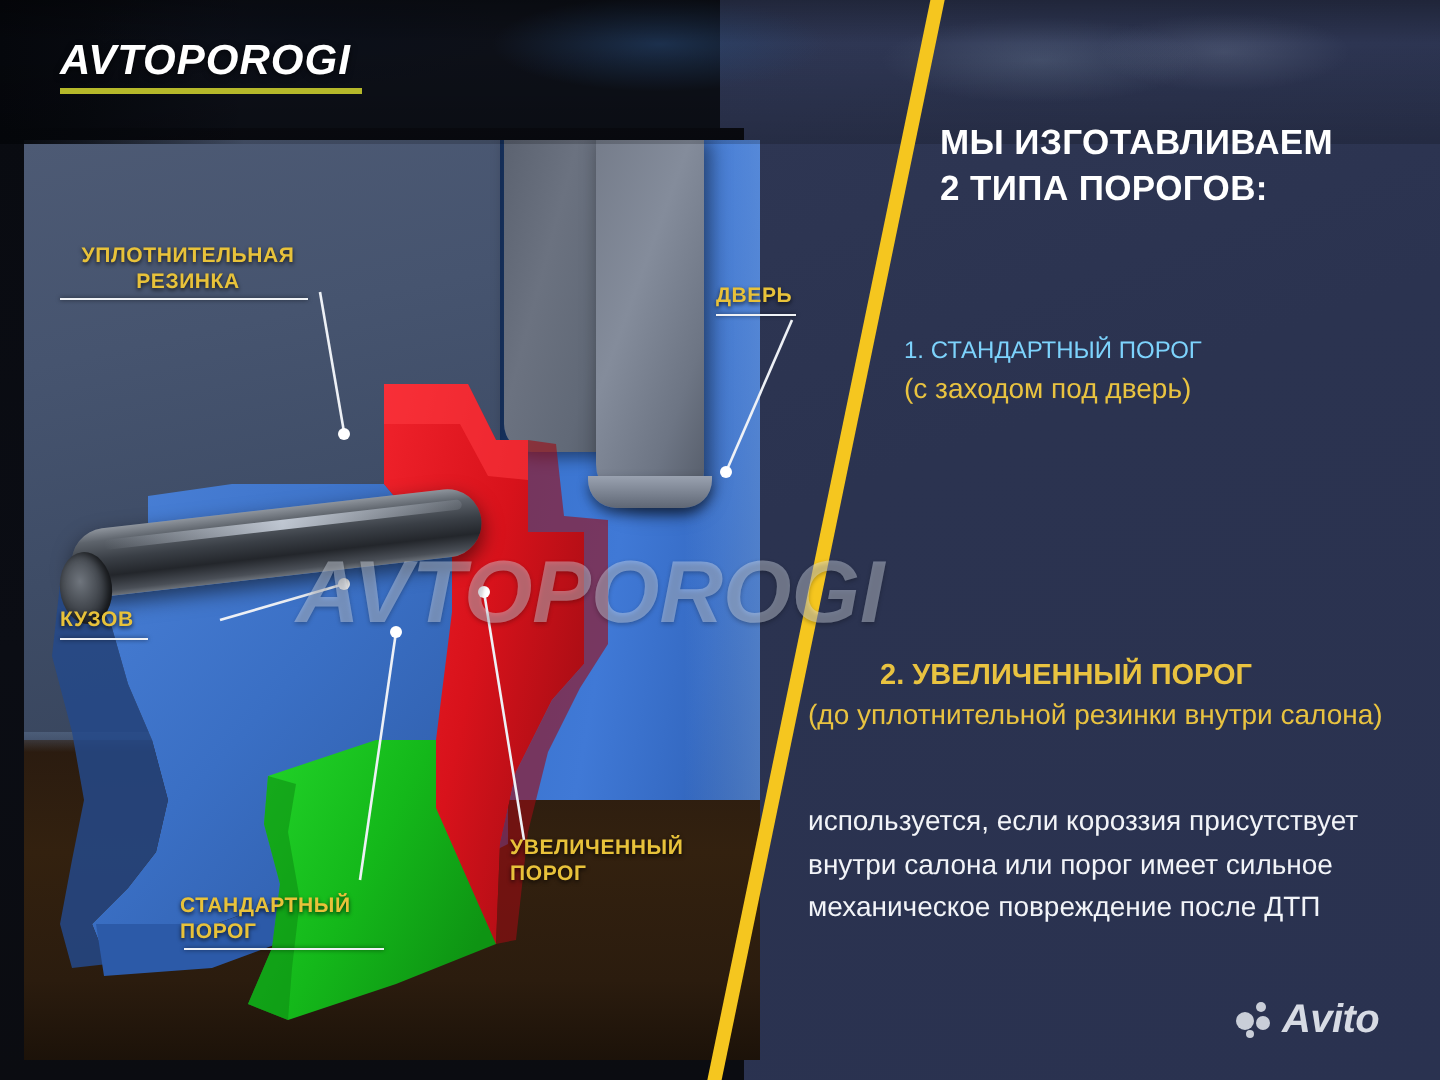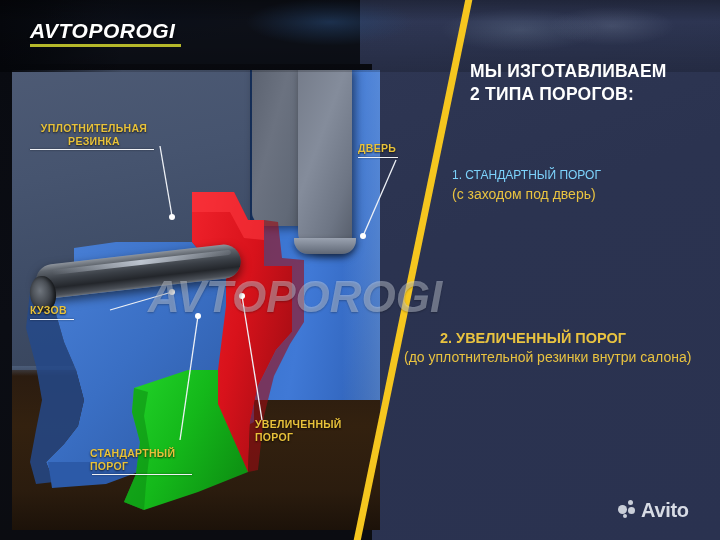--- a/index.html
+++ b/index.html
@@ -101,21 +101,21 @@
     line-height:19px;}
   .sec1-sub{left:452px;top:185px;width:258px;color:#e9c340;font-size:14px;line-height:19px;}
   .sec1-body{left:452px;top:218px;width:252px;color:#f2f4f8;font-size:14px;line-height:21.5px;}
 
   .sec2-title{left:404px;top:329px;width:306px;color:#e9c340;font-size:14.5px;font-weight:bold;
     line-height:19px;padding-left:36px;}
   .sec2-sub{left:404px;top:348px;width:306px;color:#e9c340;font-size:14px;line-height:19px;}
   .sec2-body{left:404px;top:400px;width:300px;color:#f2f4f8;font-size:14px;line-height:21.5px;}
 
   
-  .avito{position:absolute;left:618px;top:500px;z-index:40;display:flex;align-items:flex-start;gap:4px;}
+  .avito{position:absolute;left:618px;top:500px;z-index:40;display:flex;align-items:center;gap:4px;font-style:italic;}
   .avito-dots{position:relative;width:19px;height:18px;}
   .avito-dots i{position:absolute;border-radius:50%;background:#c9ced8;display:block;}
   .avito-word{color:#d7dbe4;font-size:20px;font-weight:bold;line-height:1;letter-spacing:-.3px;}
 </style>
 </head>
 <body>
 
 <div id="stage">
 
   <div class="rightpanel"></div>
@@ -254,20 +254,21 @@
   </svg>
 
   <div class="rt head1">МЫ ИЗГОТАВЛИВАЕМ</div>
   <div class="rt head2">2 ТИПА ПОРОГОВ:</div>
 
   <div class="rt sec1-title">1. СТАНДАРТНЫЙ ПОРОГ</div>
   <div class="rt sec1-sub">(с заходом под дверь)</div>
 
   <div class="rt sec2-title">2. УВЕЛИЧЕННЫЙ ПОРОГ</div>
   <div class="rt sec2-sub">(до уплотнительной резинки внутри салона)</div>
+  <div class="rt sec2-body">используется, если короззия присутствует внутри салона или порог имеет сильное механическое повреждение после ДТП</div>
 
   <div class="avito">
     <span class="avito-dots">
       <i style="left:0px;top:5px;width:9px;height:9px;"></i>
       <i style="left:10px;top:0px;width:5px;height:5px;"></i>
       <i style="left:10px;top:7px;width:7px;height:7px;"></i>
       <i style="left:5px;top:14px;width:4px;height:4px;"></i>
     </span>
     <span class="avito-word">Avito</span>
   </div>

